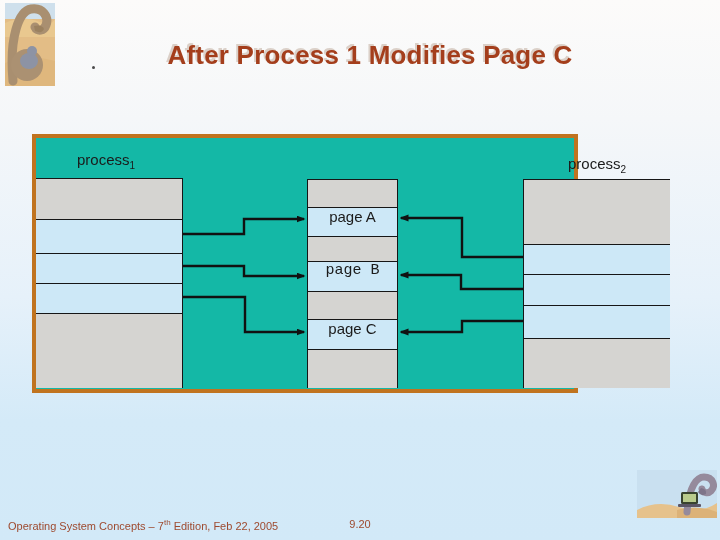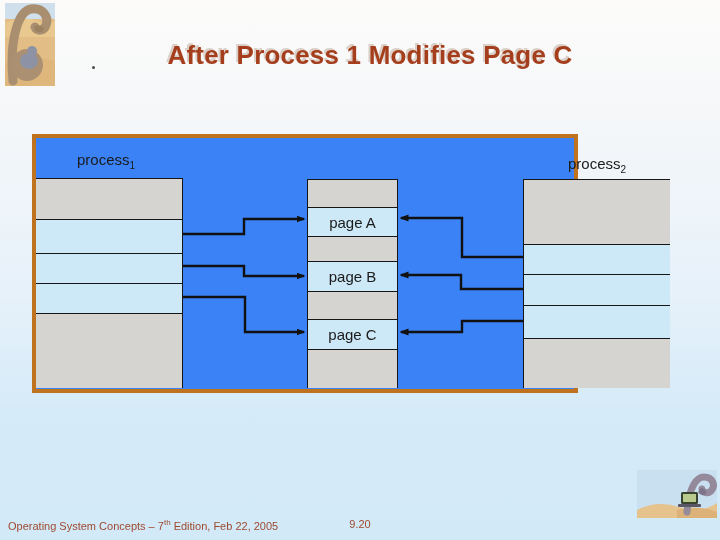--- a/index.html
+++ b/index.html
@@ -18,42 +18,42 @@
     color:var(--title,#a43e1c);
     text-shadow:-2px -2px 0 #dbd0c8;
     white-space:nowrap;
   }
   #stray-dot{left:92px;top:66px;width:3px;height:3px;background:#4a4a4a;border-radius:50%;}
 
   
   #diagram{
     left:32px;top:134px;width:546px;height:259px;box-sizing:border-box;
     border:4px solid var(--accent,#c0731f);
-    background:#3b82f6;
+    background:#14b8a6;
   }
   .col-label{
     position:absolute;color:#1b1b1b;font-size:15px;line-height:16px;
     text-align:center;white-space:nowrap;
   }
   .col-label sub{font-size:10px;}
   #label-p1{left:10px;width:120px;top:14px;}
   #label-pm{left:256px;width:120px;top:0px;}
   #label-p2{left:501px;width:120px;top:18px;}
 
   .stack{
     position:absolute;box-sizing:border-box;
     border:1px solid #161616;background:#fff;
     display:flex;flex-direction:column;
   }
   #stack-p1{left:0px;top:40px;width:147px;height:210px;border-left:none;}
   #stack-pm{left:271px;top:41px;width:91px;height:209px;}
   #stack-p2{left:487px;top:41px;width:147px;height:209px;border-right:none;}
   .seg{
     box-sizing:border-box;flex:0 0 auto;
-    display:flex;align-items:center;justify-content:center;
+    display:flex;align-items:flex-start;justify-content:center;
     font-size:15px;color:#1b1b1b;
   }
   .seg.sep{border-top:1px solid #161616;}
   .seg.gray{background:var(--gray,#d5d4d1);}
   .seg.blue{background:var(--blue,#cde8f7);}
 
   #arrow-layer{left:0;top:0;width:635px;height:251px;pointer-events:none;}
   #arrow-layer polyline{fill:none;stroke:#111;stroke-width:2.4px;}
 
   
@@ -94,21 +94,21 @@
       <div class="seg blue sep" style="height: 30px;"></div>
       <div class="seg blue sep" style="height: 30px;"></div>
       <div class="seg gray sep" style="height: 75px;"></div>
     </div>
   <div class="stack" id="stack-pm">
       <div class="seg gray" style="height: 27px;"></div>
       <div class="seg blue sep" style="height: 29px;">
         <span>page A</span>
       </div>
       <div class="seg gray sep" style="height: 25px;"></div>
-      <div class="seg blue sep" style="height: 30px;">
+      <div class="seg blue sep" style="height: 30px; font-family: Liberation Mono, monospace;">
         <span>page B</span>
       </div>
       <div class="seg gray sep" style="height: 28px;"></div>
       <div class="seg blue sep" style="height: 30px;">
         <span>page C</span>
       </div>
       <div class="seg gray sep" style="height: 39px;"></div>
     </div>
   <div class="stack" id="stack-p2">
       <div class="seg gray" style="height: 64px;"></div>

